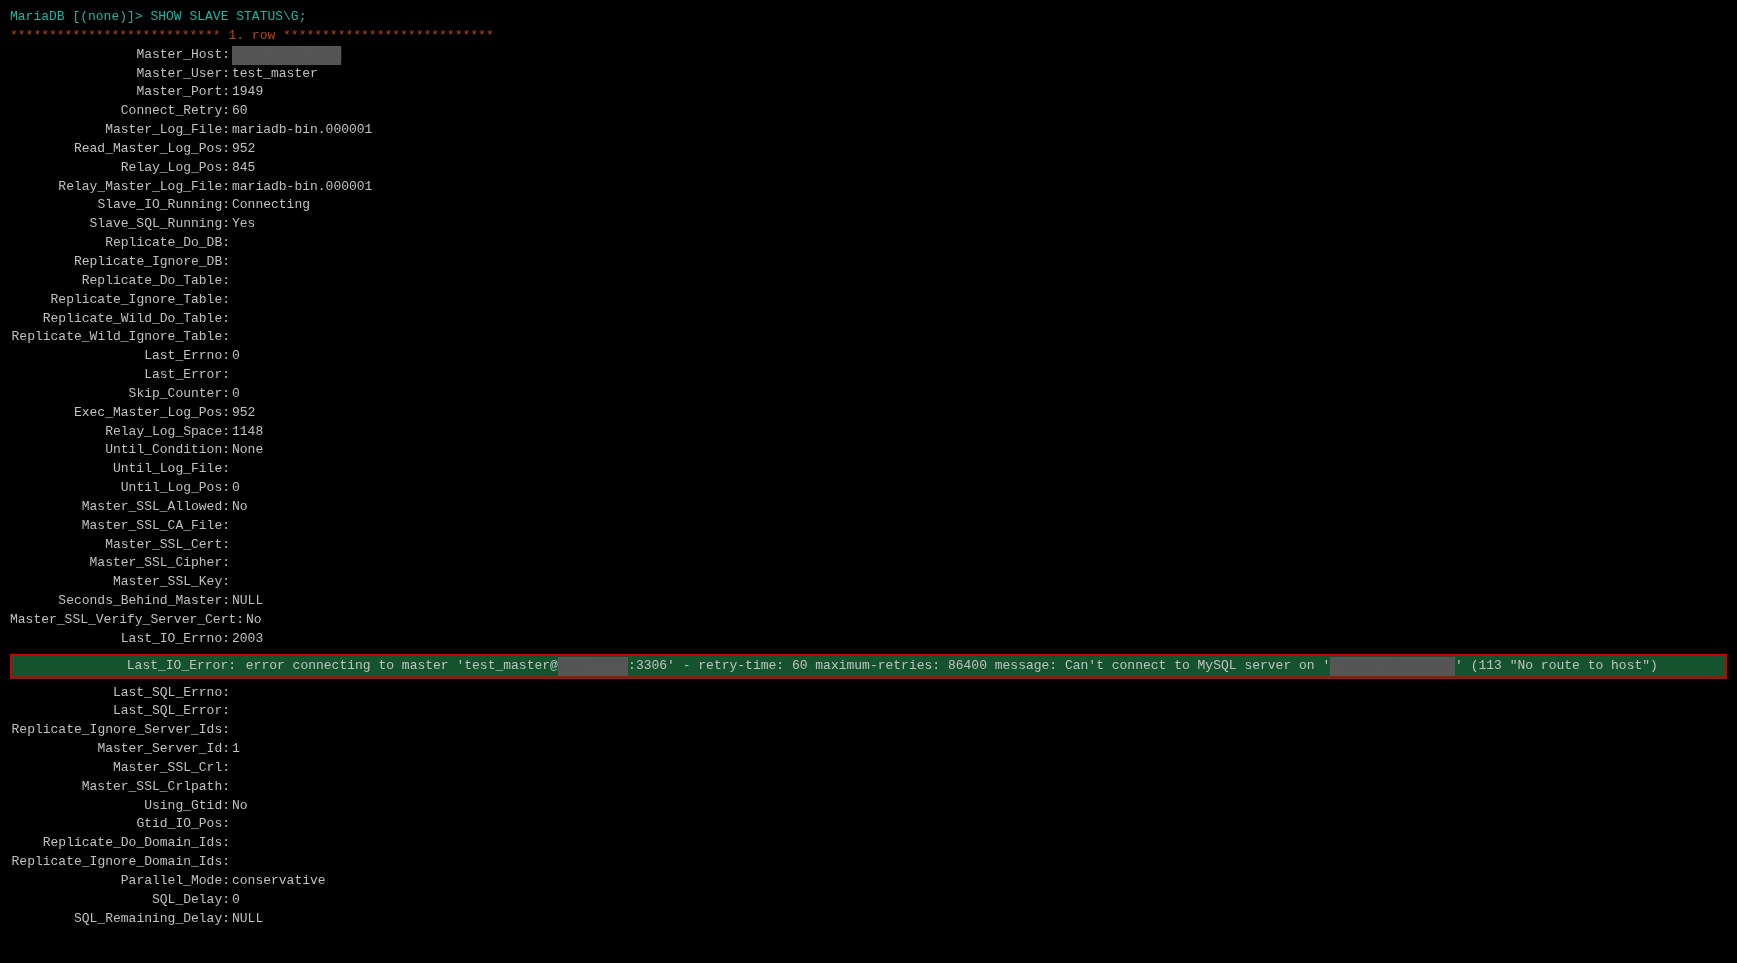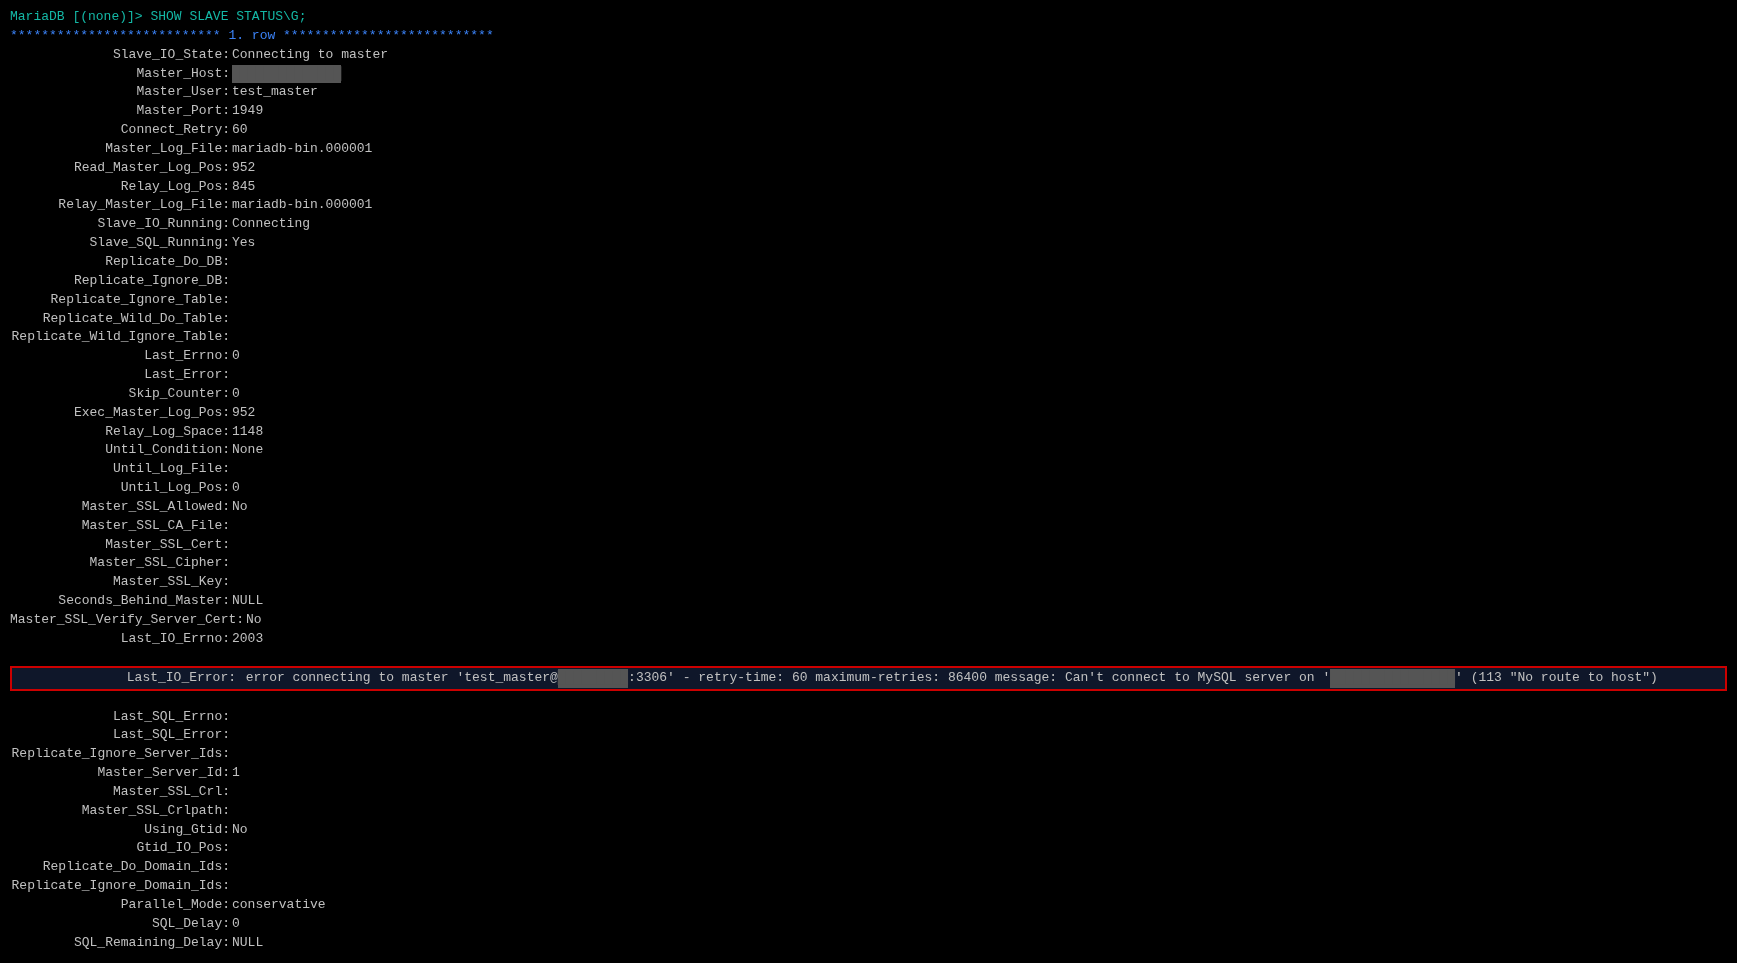--- a/index.html
+++ b/index.html
@@ -26,55 +26,51 @@
       color: #c0c0c0;
       text-align: right;
       min-width: 220px;
       display: inline-block;
     }
     .value {
       color: #c0c0c0;
       margin-left: 2px;
     }
     .highlighted-row {
-      background-color: #0f172a;
+      background-color: #14532d;
       border: 2px solid #cc0000;
       display: block;
       padding: 1px 4px;
-      margin: 17px 0;
+      margin: 5px 0;
     }
     .error-line {
       color: #c0c0c0;
     }
     .command-line {
       color: #14b8a6;
     }
     .row-header {
-      color: #3b82f6;
+      color: #c2410c;
     }
     .masked {
       background-color: #555555;
       color: #555555;
       display: inline-block;
     }
   </style>
 </head>
 <body>
 
 <div>
   <div class="command-line">
     <span>MariaDB [(none)]&gt; SHOW SLAVE STATUS\G;</span>
   </div>
   <div class="row-header">*************************** 1. row ***************************</div>
 
   <div class="line">
-    <span class="key">               Slave_IO_State:</span>
-      <span class="value"> Connecting to master</span>
-  </div>
-  <div class="line">
     <span class="key">                  Master_Host:</span>
       <span class="value"> <span class="masked">██████████████</span></span>
   </div>
   <div class="line">
     <span class="key">                  Master_User:</span>
       <span class="value"> test_master</span>
   </div>
   <div class="line">
     <span class="key">                  Master_Port:</span>
       <span class="value"> 1949</span>
@@ -106,20 +102,24 @@
   <div class="line">
     <span class="key">            Slave_SQL_Running:</span>
       <span class="value"> Yes</span>
   </div>
   <div class="line">
     <span class="key">               Replicate_Do_DB:</span>
       <span class="value"> </span>
   </div>
   <div class="line">
     <span class="key">           Replicate_Ignore_DB:</span>
+      <span class="value"> </span>
+  </div>
+  <div class="line">
+    <span class="key">            Replicate_Do_Table:</span>
       <span class="value"> </span>
   </div>
   <div class="line">
     <span class="key">        Replicate_Ignore_Table:</span>
       <span class="value"> </span>
   </div>
   <div class="line">
     <span class="key">       Replicate_Wild_Do_Table:</span>
       <span class="value"> </span>
   </div>

